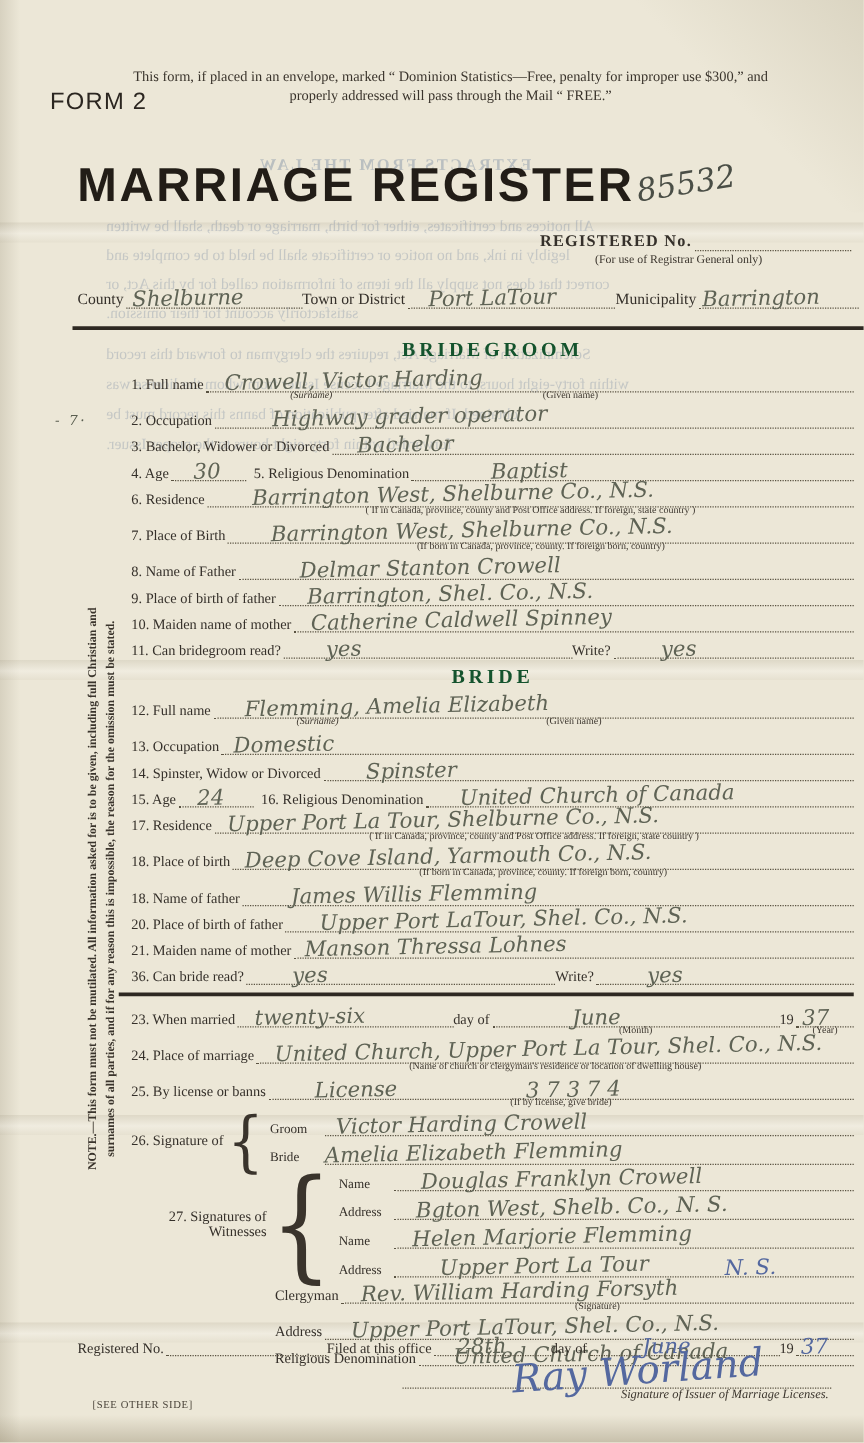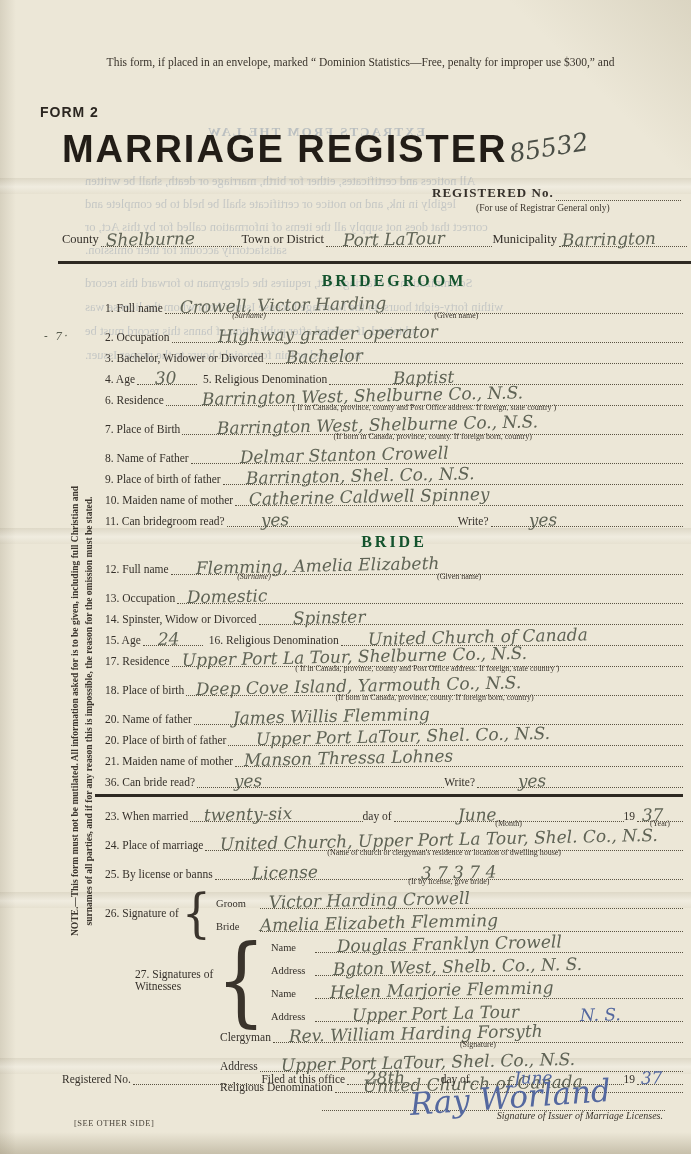--- a/index.html
+++ b/index.html
@@ -22,22 +22,22 @@
     background:linear-gradient(to bottom, rgba(120,110,85,0), rgba(130,118,88,.35)); }
 
   
   .bleed { position:absolute; transform:scaleX(-1); color:rgba(105,125,155,.30);
     font-size:12.5px; line-height:23px; white-space:nowrap; pointer-events:none; }
   .bleed.head { font-weight:bold; letter-spacing:2px; font-size:13px; color:rgba(105,125,155,.38); }
 
   
   .intro { position:absolute; top:55px; left:80px; right:50px; text-align:center;
     font-size:11.5px; line-height:15px; color:#3a342c; }
-  .form2 { position:absolute; top:104px; left:40px; font-family:"Liberation Sans",sans-serif;
-    font-weight:bold; font-size:14px; letter-spacing:1px; color:#2b2620; }
+  .form2 { position:absolute; top:71px; left:40px; font-family:"Liberation Sans",sans-serif;
+    font-weight:normal; font-size:19px; letter-spacing:1px; color:#2b2620; }
   .province { position:absolute; top:106px; left:0; right:60px; text-align:center;
     font-size:17px; letter-spacing:2px; word-spacing:8px; color:#2b2620; }
   .title-row { position:absolute; top:128px; left:0; right:40px; text-align:center; white-space:nowrap; }
   .title { font-family:"Liberation Sans",sans-serif; font-weight:bold; font-size:38px;
     letter-spacing:2px; color:#221d17; }
   .title-num { font-family:"DejaVu Serif",serif; font-style:italic; font-size:25px; color:#4a4e46;
     display:inline-block; transform:rotate(-9deg) translateY(-6px); margin-left:2px; }
   .registered { position:absolute; top:186px; left:432px; right:10px; display:flex; align-items:flex-end;
     font-weight:bold; font-size:13px; letter-spacing:1px; height:15px; }
   .reg-note { position:absolute; top:203px; left:440px; font-size:9.5px; color:#3c362e;padding-left:36px; }
@@ -65,21 +65,21 @@
   .hw.big { font-size:17px; }
   .hw.blue { color:#54689f; }
   .cap { position:absolute; top:13px; left:0; right:0; text-align:center; font-size:8px;
     color:#3c362e; white-space:nowrap; }
   .cap-sur { position:absolute; top:13px; left:13%; font-size:8px; color:#3c362e;font-style:italic; }
   .cap-giv { position:absolute; top:13px; left:52%; font-size:8px; color:#3c362e; }
 
   
   .group { display:flex; align-items:center; margin-bottom:6px; }
   .glabel { font-size:11.5px; white-space:nowrap; }
-  .glabel.center { text-align:left; line-height:12px; }
+  .glabel.center { text-align:right; line-height:12px; }
   .brace { font-family:"DejaVu Serif",serif; font-weight:400; color:#3a342c; line-height:.8;
     margin:0 5px 0 3px; }
   .brace.b2 { font-size:46px; transform:scaleY(1.15); }
   .brace.b4 { font-size:78px; transform:scaleY(1.25); }
   .gitems { flex:1; }
   .gitems .row { margin-bottom:8px; }
   .gitems .row:last-child { margin-bottom:0; }
   .slabel { font-size:10.5px; white-space:nowrap; padding-right:2px; min-width:42px; }
 
   .certify { text-align:center; font-size:11.5px; margin:10px 0 12px -20px; }
@@ -122,20 +122,21 @@
   <div class="bleed" style="top:193px; left:85px;">legibly in ink, and no notice or certificate shall be held to be complete and</div>
   <div class="bleed" style="top:216px; left:85px;">correct that does not supply all the items of information called for by this Act, or</div>
   <div class="bleed" style="top:239px; left:85px;">satisfactorily account for their omission.</div>
   <div class="bleed" style="top:272px; left:85px;">Solemnization of Marriage Act, requires the clergyman to forward this record</div>
   <div class="bleed" style="top:296px; left:85px;">within forty-eight hours, to the Marriage License Issuer from whom the license was</div>
   <div class="bleed" style="top:320px; left:85px;">obtained.  If married after publication of banns this record must be</div>
   <div class="bleed" style="top:344px; left:85px;">forwarded within forty-eight hours to the proper Issuer.</div>
 
   <div class="intro">
     <span style="display:block">This form, if placed in an envelope, marked “ Dominion Statistics—Free, penalty for improper use $300,” and</span>
+    <span style="display:block">properly addressed will pass through the Mail “ FREE.”</span>
   </div>
   <div class="form2">FORM 2</div>
   <div class="title-row">
     <span class="title">MARRIAGE REGISTER</span><span class="title-num">85532</span>
   </div>
   <div class="registered">
     <span class="lbl">REGISTERED No.</span>
     <span class="dots"></span>
   </div>
   <div class="reg-note">(For use of Registrar General only)</div>
@@ -290,21 +291,21 @@
 
     <div class="row caped">
       <span class="lbl">18. Place of birth</span>
       <span class="dots">
         <span class="hw big" style="left:2%">Deep Cove Island, Yarmouth Co., N.S.</span>
         <span class="cap">(If born in Canada, province, county.   If foreign born, country)</span>
       </span>
     </div>
 
     <div class="row">
-      <span class="lbl">20. Name of father</span>
+      <span class="lbl">18. Name of father</span>
       <span class="dots">
         <span class="hw big" style="left:8%">James Willis Flemming</span>
       </span>
     </div>
 
     <div class="row">
       <span class="lbl">20. Place of birth of father</span>
       <span class="dots">
         <span class="hw big" style="left:6%">Upper Port LaTour, Shel. Co., N.S.</span>
       </span>

